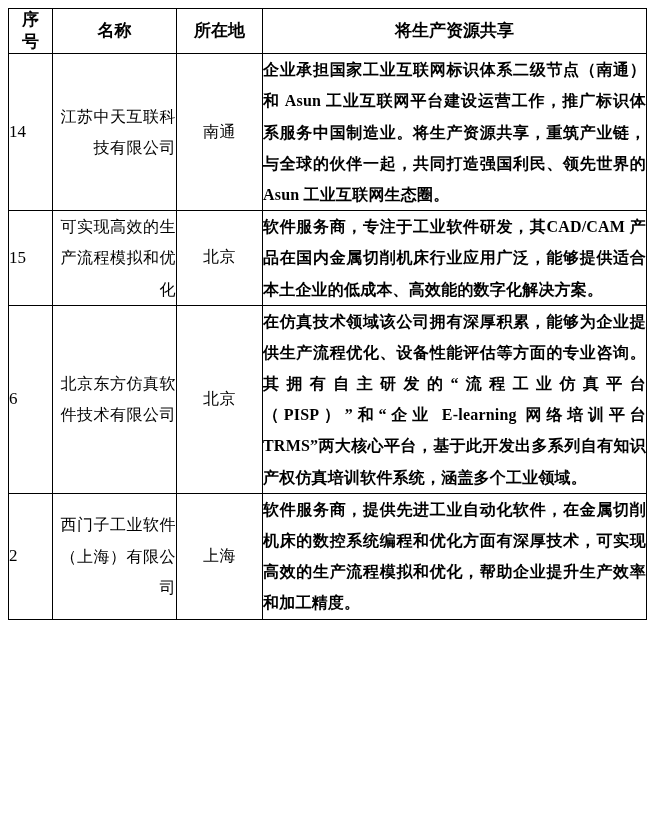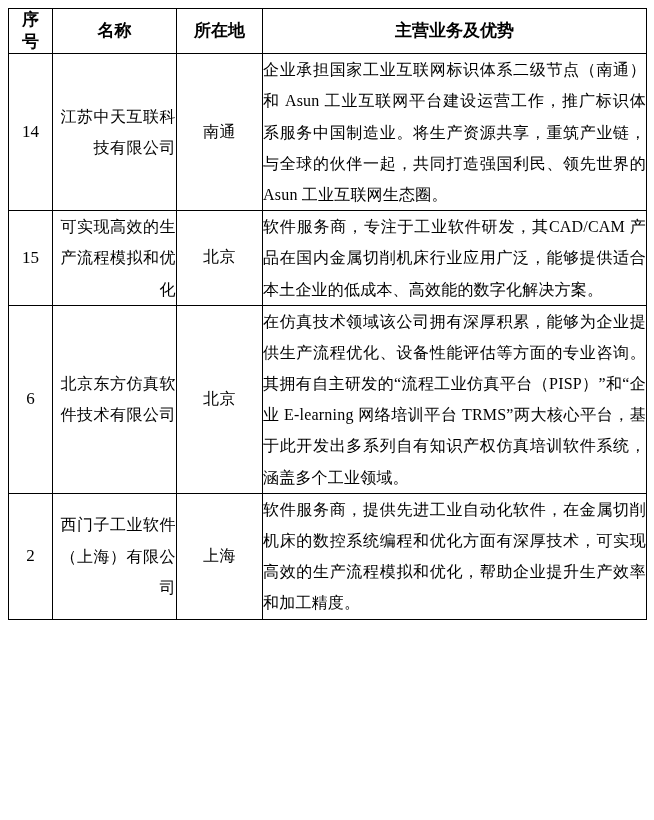--- a/index.html
+++ b/index.html
@@ -44,21 +44,21 @@
     font-size: 17px;
     line-height: 1.35;
     padding: 6px 4px;
   }
   th.h-seq {
     letter-spacing: 0px;
     padding-left: 6px;
     padding-right: 6px;
   }
   .cell-seq {
-    text-align: center;
+    text-align: left;
     font-size: 17px;
     padding: 6px 2px;
   }
   .cell-name {
     text-align: right;
     font-size: 16px;
     line-height: 1.95;
     padding: 8px 10px;
     letter-spacing: 0.5px;
   }
@@ -68,20 +68,21 @@
     padding: 6px 4px;
     letter-spacing: 0.5px;
   }
   .cell-desc {
     text-align: justify;
     text-justify: inter-ideograph;
     font-size: 16px;
     line-height: 1.95;
     padding: 8px 10px 10px 10px;
     letter-spacing: 0.2px;
+    font-weight: bold;
   }
   
   .h-seq-inner {
     display: block;
     line-height: 1.3;
   }
 </style>
 </head>
 <body>
 
@@ -94,21 +95,21 @@
       <col class="c-desc">
     </colgroup>
     <thead>
       <tr>
         <th class="h-seq">
           <span class="h-seq-inner">序</span>
           <span class="h-seq-inner">号</span>
         </th>
         <th>名称</th>
         <th>所在地</th>
-        <th>主营业务及优势</th>
+        <th>将生产资源共享</th>
       </tr>
     </thead>
     <tbody>
       <tr>
         <td class="cell-seq">14</td>
         <td class="cell-name">江苏中天互联科技有限公司</td>
         <td class="cell-loc">南通</td>
         <td class="cell-desc">企业承担国家工业互联网标识体系二级节点（南通）和 Asun 工业互联网平台建设运营工作，推广标识体系服务中国制造业。将生产资源共享，重筑产业链，与全球的伙伴一起，共同打造强国利民、领先世界的 Asun 工业互联网生态圈。</td>
       </tr>
       <tr>

